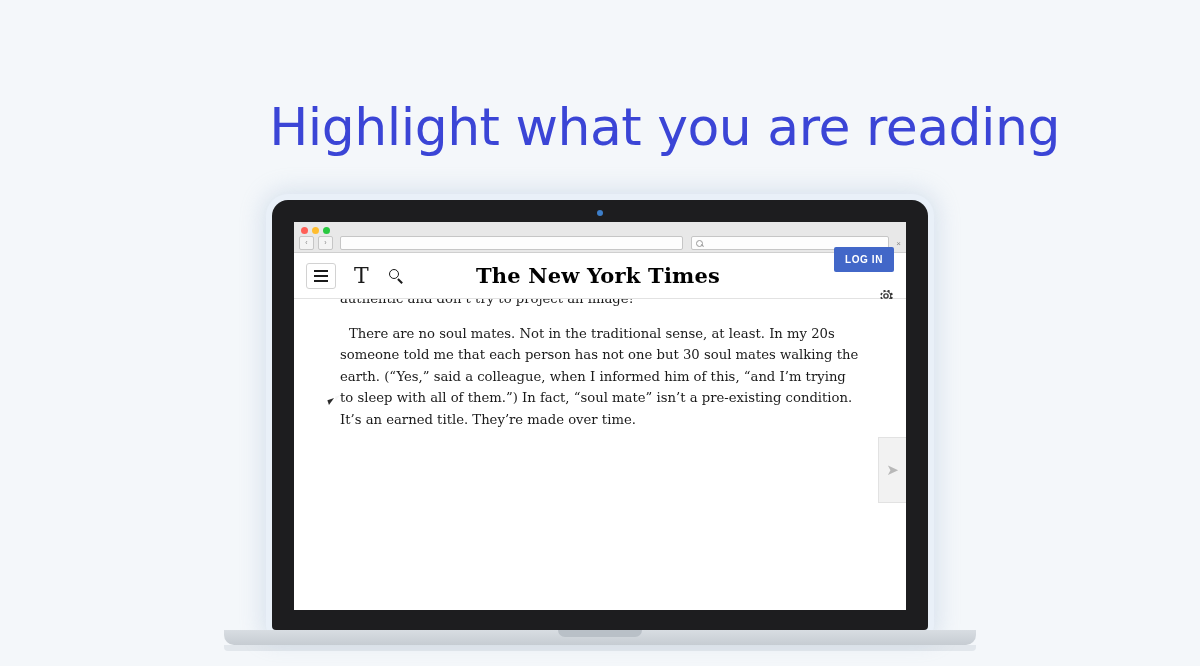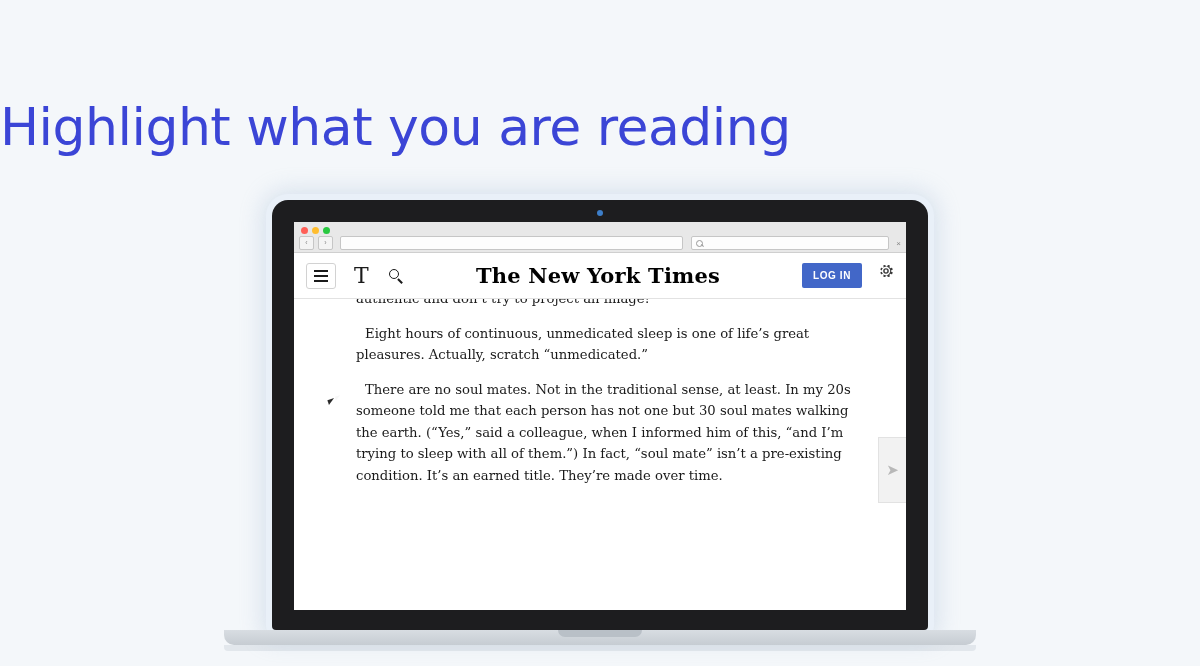--- a/index.html
+++ b/index.html
@@ -14,21 +14,21 @@
     overflow: hidden;
     position: relative;
   }
 
   
   .headline {
     position: absolute;
     top: 62px;
     left: 0;
     width: 1060px;
-    text-align: left;
+    text-align: right;
     font-size: 52px;
     font-weight: 400;
     color: #3b45d6;
     letter-spacing: -0.5px;
     font-family: "DejaVu Sans", sans-serif;
   }
 
   
   .laptop {
     position: absolute;
@@ -213,22 +213,23 @@
     font-family: "DejaVu Serif", serif;
     font-weight: 700;
     font-size: 21px;
     color: #000;
     letter-spacing: 0.2px;
     pointer-events: none;
   }
   .right-group {
     margin-left: auto;
     display: flex;
-    align-items: flex-start;
+    align-items: flex-end;
     gap: 16px;
+    flex-direction: column;
   }
   .login-btn {
     background: #4267c8;
     color: #fff;
     font-size: 10px;
     font-weight: 700;
     letter-spacing: 0.6px;
     padding: 7px 11px;
     border-radius: 2px;
   }
@@ -245,21 +246,21 @@
     background: #fff;
     padding: 0 46px;
     box-sizing: border-box;
     overflow: hidden;
   }
   .article p {
     font-family: "DejaVu Serif", serif;
     font-size: 13.2px;
     line-height: 21.5px;
     color: #1a1a1a;
-    margin: 0 0 13px 16px;
+    margin: 0 0 13px 0;
     text-indent: 9px;
   }
   .article p.clipped {
     margin-top: -11px;
     text-indent: 0;
   }
   .cursor {
     position: absolute;
     left: 34px;
     top: 100px;
@@ -367,21 +368,20 @@
             <svg viewBox="0 0 16 16" width="16" height="16">
               <path fill="#3a3a3a" d="M8 5.2a2.8 2.8 0 1 0 0 5.6 2.8 2.8 0 0 0 0-5.6zm0 4.2a1.4 1.4 0 1 1 0-2.8 1.4 1.4 0 0 1 0 2.8z"></path>
               <path fill="#3a3a3a" d="M14.3 9.1l-1.2-.4c.05-.23.08-.47.08-.7s-.03-.47-.08-.7l1.2-.4a.5.5 0 0 0 .32-.62l-.4-1.2a.5.5 0 0 0-.62-.32l-1.2.4a5 5 0 0 0-1-1l.4-1.2a.5.5 0 0 0-.32-.62l-1.2-.4a.5.5 0 0 0-.62.32l-.4 1.2a5 5 0 0 0-1.4 0l-.4-1.2a.5.5 0 0 0-.62-.32l-1.2.4a.5.5 0 0 0-.32.62l.4 1.2a5 5 0 0 0-1 1l-1.2-.4a.5.5 0 0 0-.62.32l-.4 1.2a.5.5 0 0 0 .32.62l1.2.4a5 5 0 0 0 0 1.4l-1.2.4a.5.5 0 0 0-.32.62l.4 1.2a.5.5 0 0 0 .62.32l1.2-.4a5 5 0 0 0 1 1l-.4 1.2a.5.5 0 0 0 .32.62l1.2.4a.5.5 0 0 0 .62-.32l.4-1.2a5 5 0 0 0 1.4 0l.4 1.2a.5.5 0 0 0 .62.32l1.2-.4a.5.5 0 0 0 .32-.62l-.4-1.2a5 5 0 0 0 1-1l1.2.4a.5.5 0 0 0 .62-.32l.4-1.2a.5.5 0 0 0-.32-.62zM8 12.2A4.2 4.2 0 1 1 8 3.8a4.2 4.2 0 0 1 0 8.4z"></path>
             </svg>
           </div>
         </div>
       </div>
 
       <div class="article">
         <p class="clipped">authentic and don’t try to project an image!”</p>
-        <p>Eight hours of continuous, unmedicated sleep is one of life’s great pleasures. Actually, scratch “unmedicated.”</p>
         <p>There are no soul mates. Not in the traditional sense, at least. In my 20s someone told me that each person has not one but 30 soul mates walking the earth. (“Yes,” said a colleague, when I informed him of this, “and I’m trying to sleep with all of them.”) In fact, “soul mate” isn’t a pre-existing condition. It’s an earned title. They’re made over time.</p>
         <div class="cursor"></div>
         <div class="side-arrow">➤</div>
       </div>
 
     </div>
   </div>
   <div class="laptop-base">
     <div class="laptop-notch"></div>
   </div>

